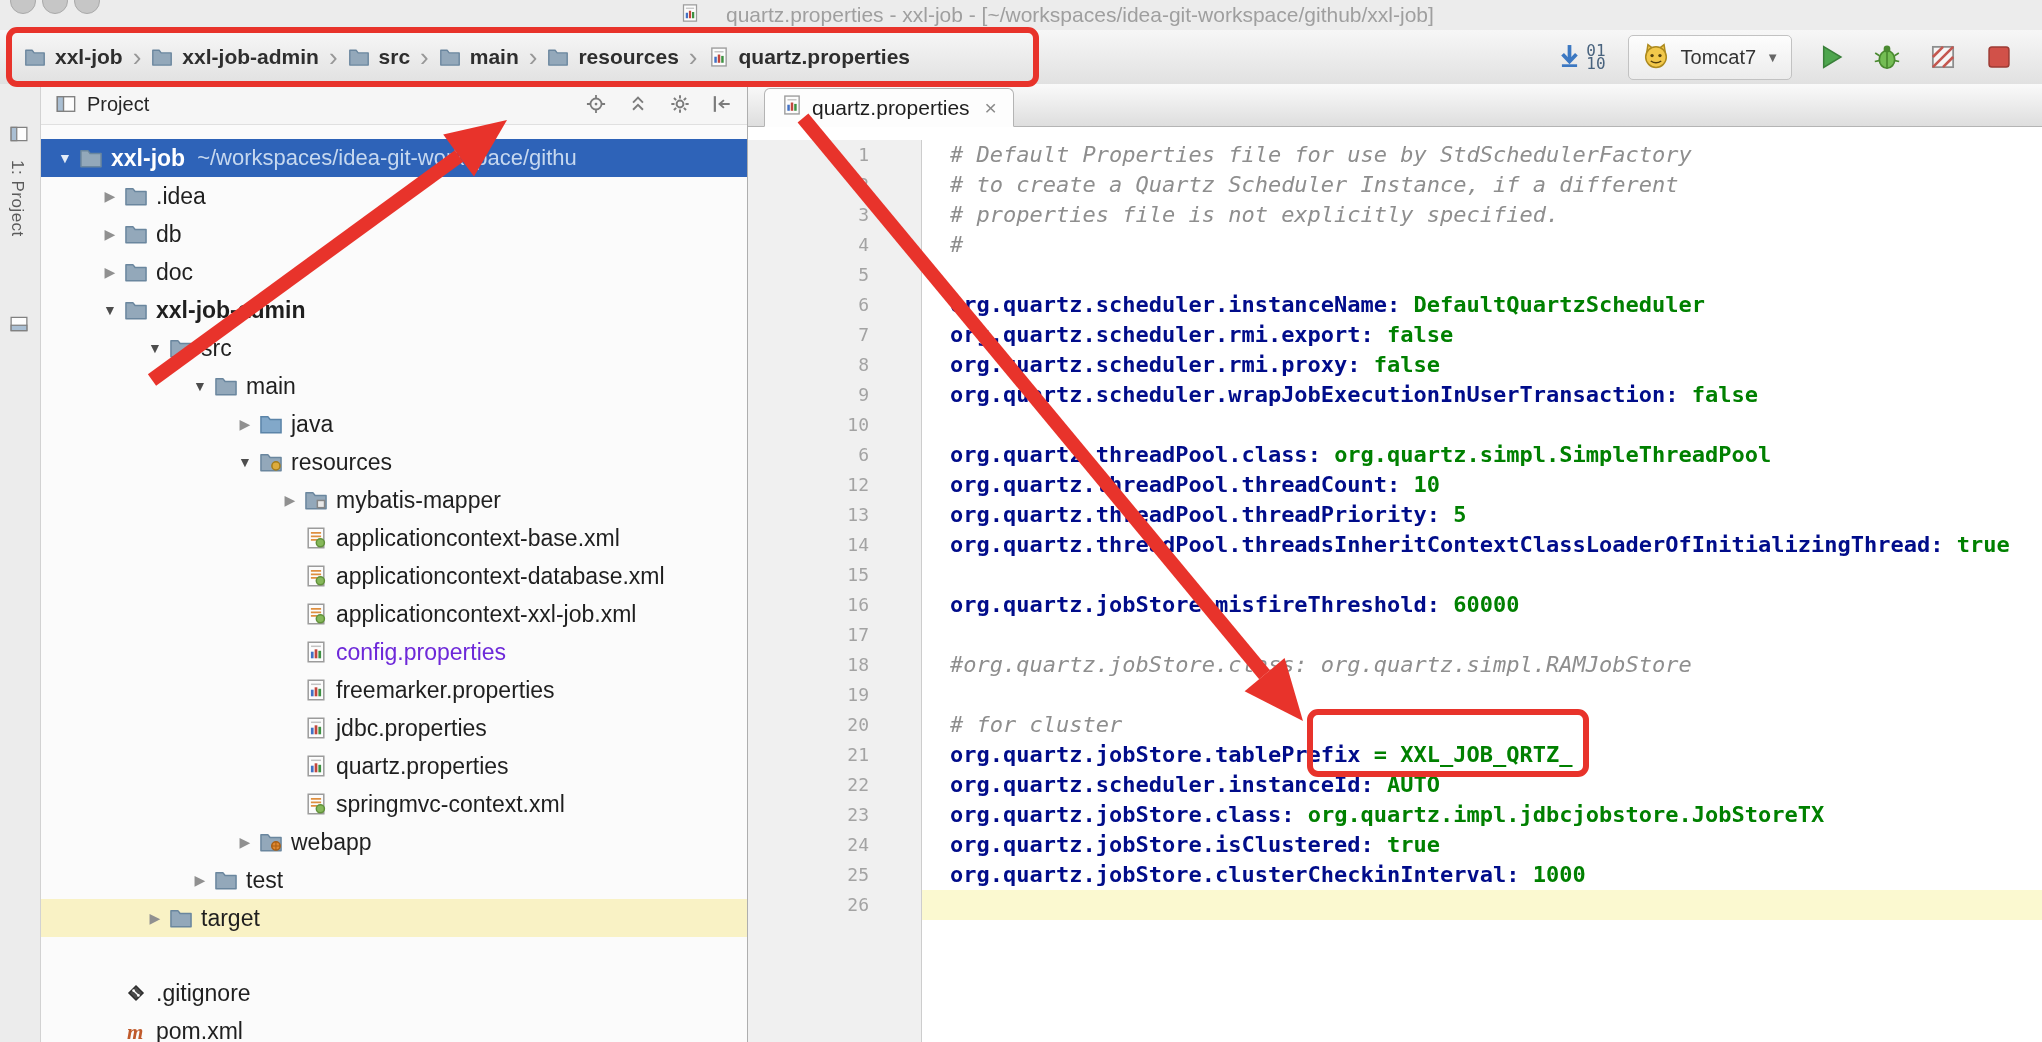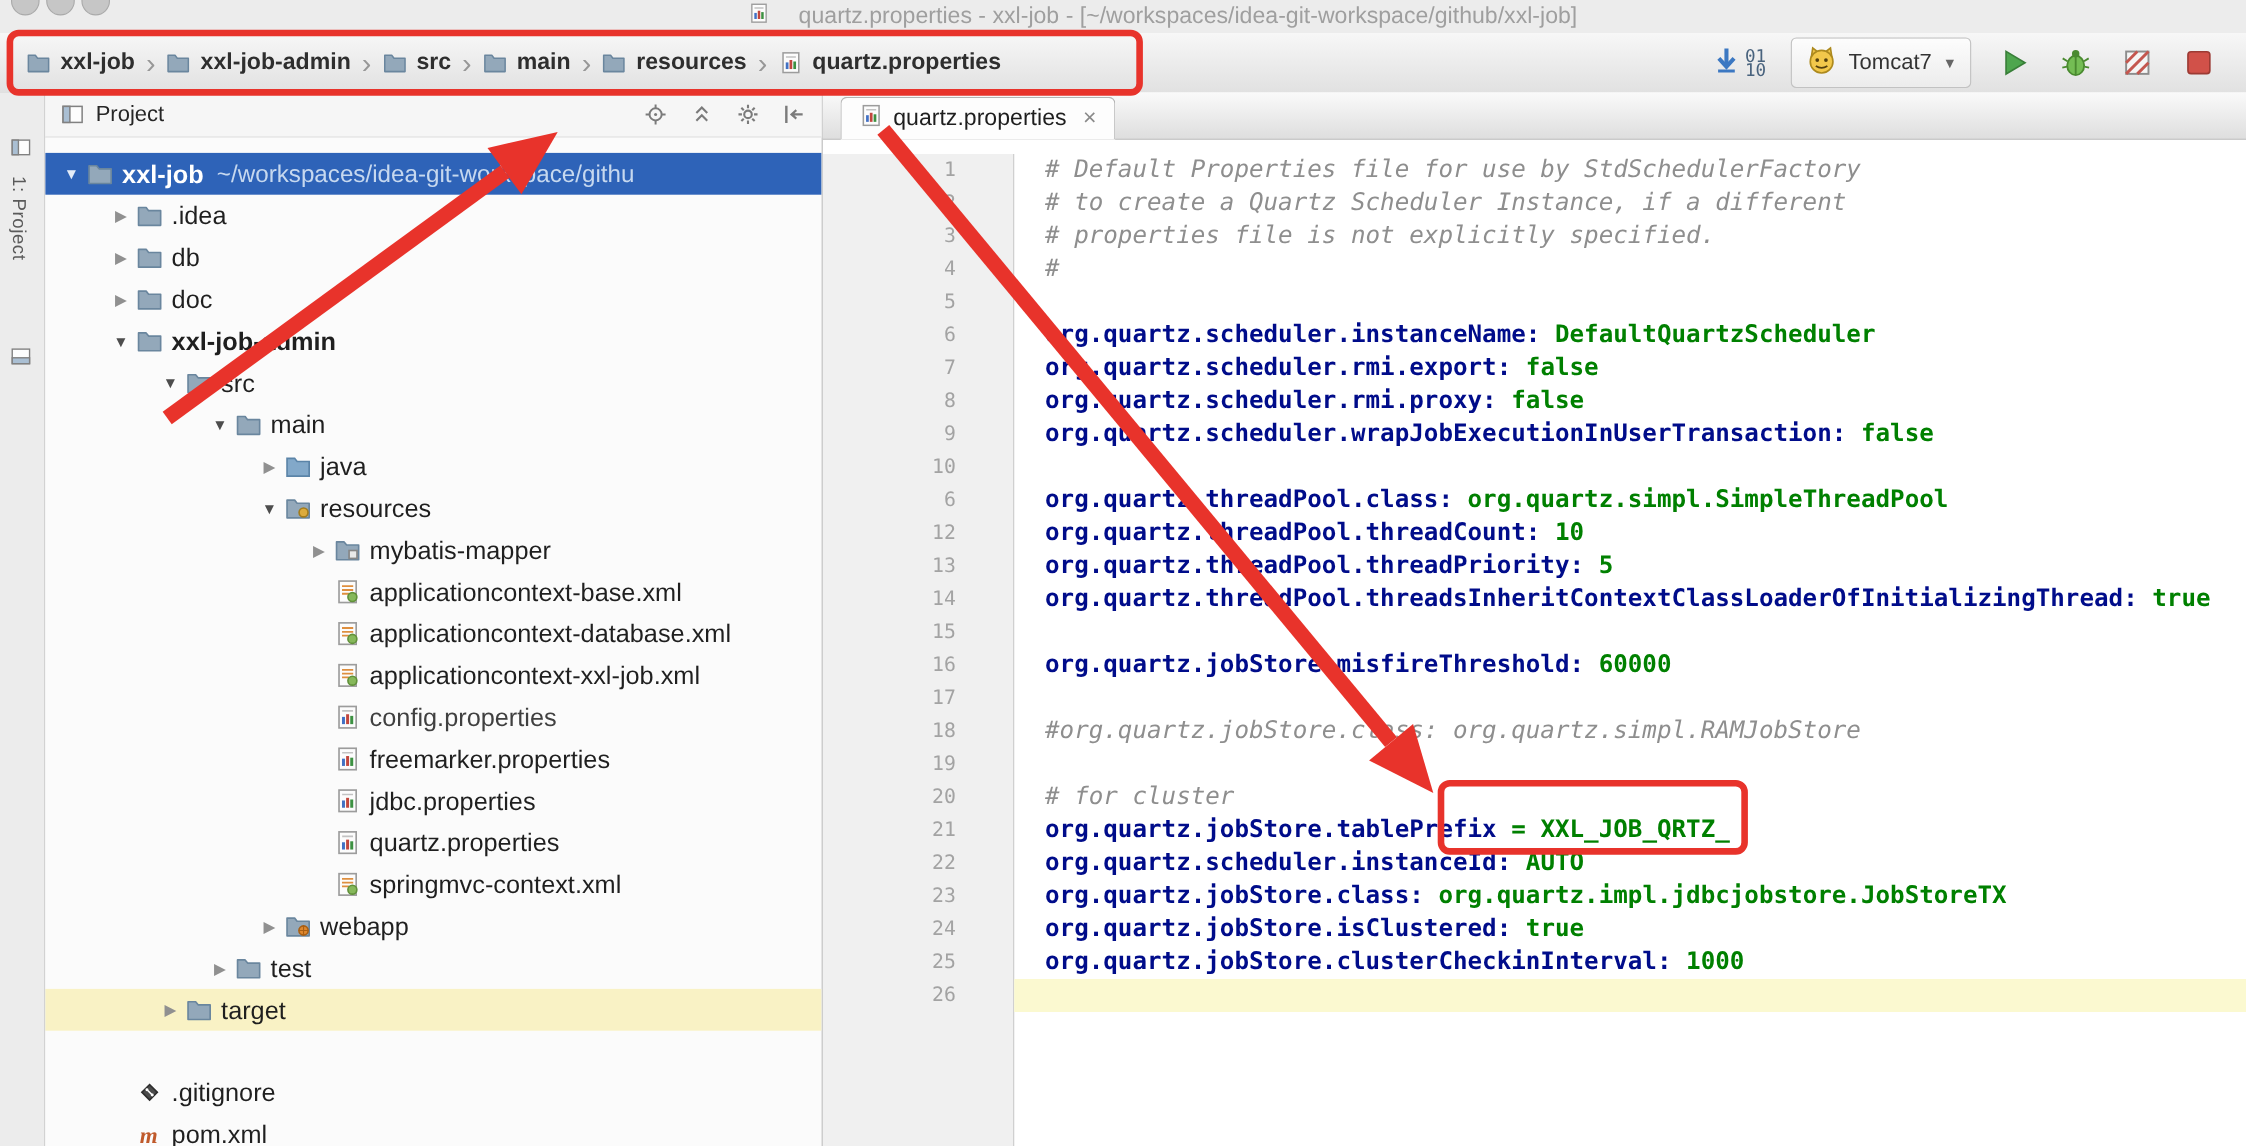--- a/index.html
+++ b/index.html
@@ -44,21 +44,21 @@
   .phead{height:40px;flex:none;display:flex;align-items:center;gap:10px;padding:0 14px;
          font-size:20px;color:#262626;border-bottom:1px solid #e0e0e0;background:#f6f6f6;}
   .phead .spacer{flex:1;}
   .phicon{display:flex;margin-left:10px;}
   .tree{flex:1;padding-top:14px;overflow:hidden;}
   .trow{height:38px;display:flex;align-items:center;font-size:23px;color:#1f1f1f;white-space:nowrap;}
   .trow .exp{width:28px;flex:none;text-align:center;font-size:14px;color:#909090;}
   .trow .exp.open{color:#4d4d4d;}
   .trow .ticon{width:32px;flex:none;display:flex;align-items:center;}
   .trow.bold .tlabel{font-weight:bold;}
-  .trow.link .tlabel{color:#404040;}
+  .trow.link .tlabel{color:#6d28d9;}
   .trow.sel{background:#2e63b8;color:#fff;}
   .trow.sel .exp,.trow.sel .exp.open{color:#e3ecf8;}
   .trow.sel .tpath{color:#c6d8ef;}
   .trow.hl{background:#f9f2c5;}
   .tpath{color:#8c8c8c;margin-left:12px;font-size:22px;}
 
   
   .editor{flex:1;display:flex;flex-direction:column;background:#fff;min-width:0;}
   .tabbar{height:42px;flex:none;background:linear-gradient(#fafafa,#dedede);
           border-bottom:1px solid #b4b4b4;display:flex;align-items:flex-end;padding-left:16px;}

